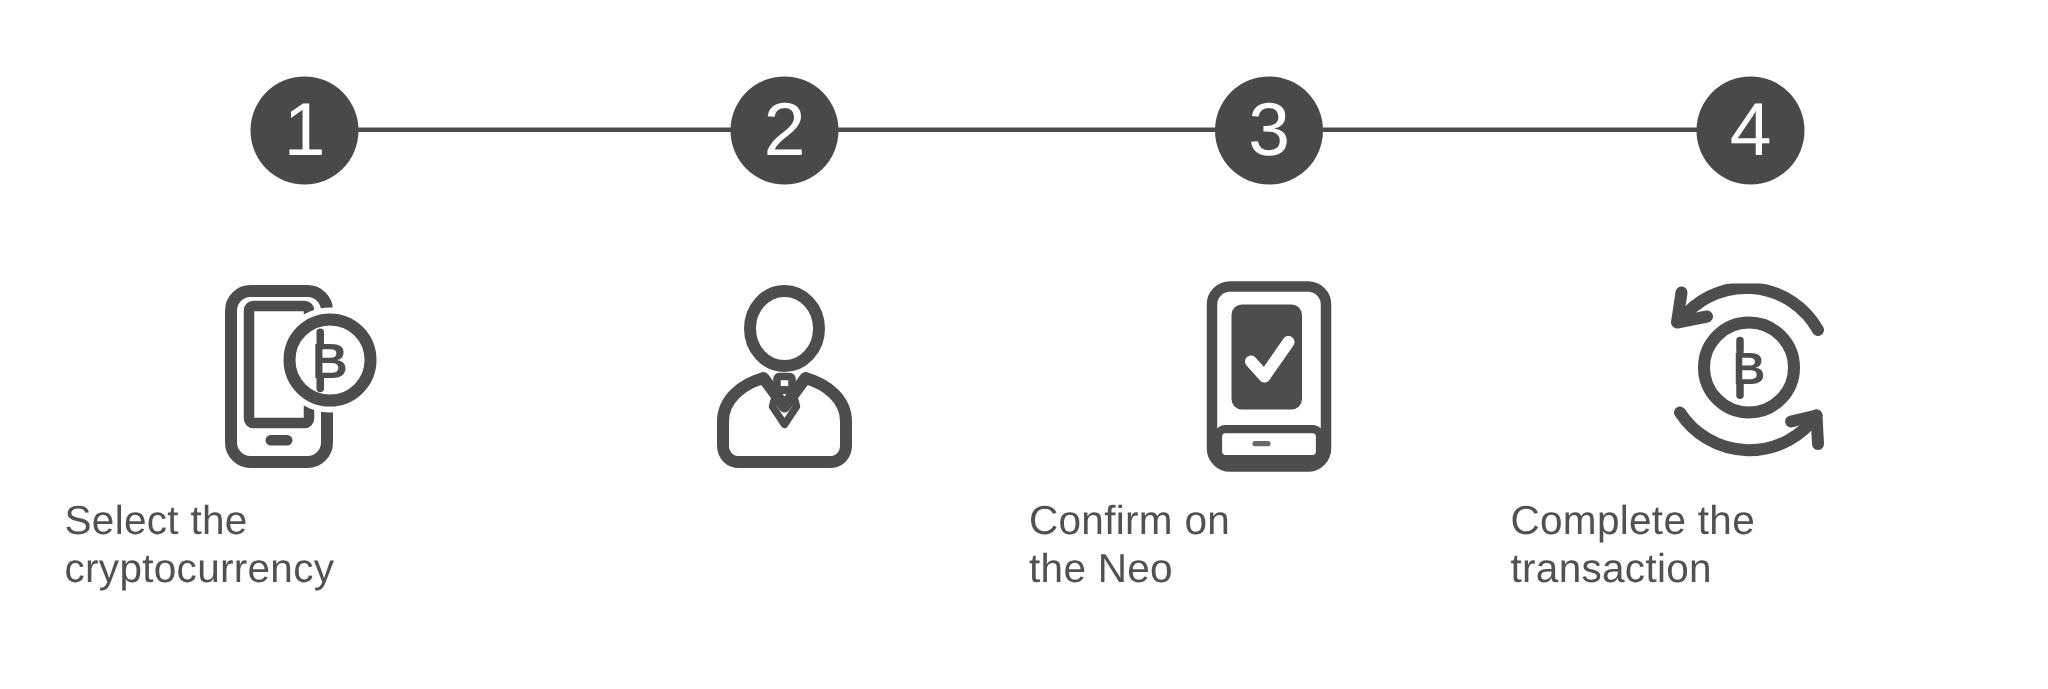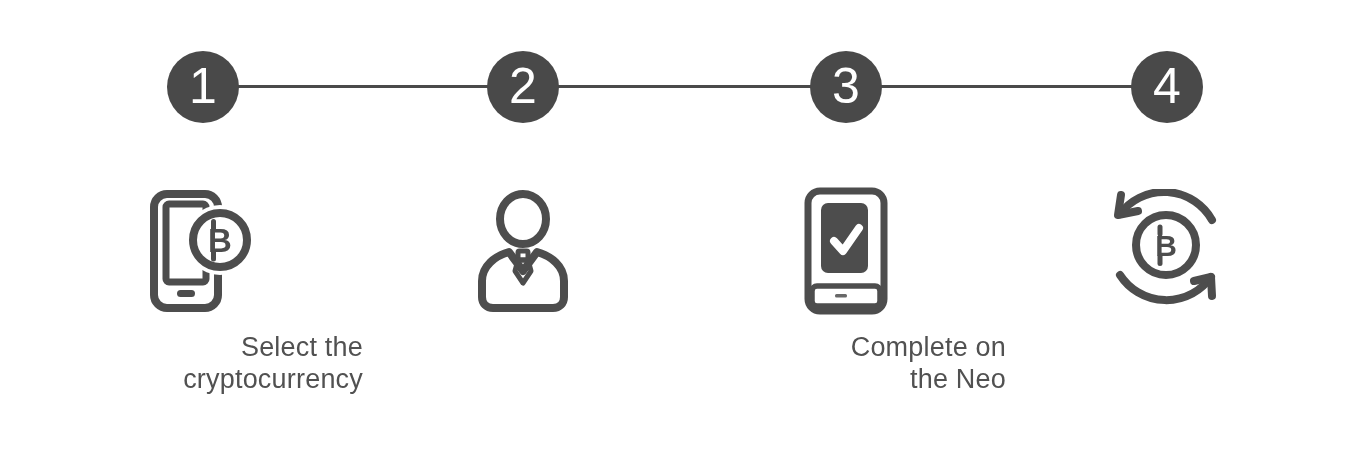--- a/index.html
+++ b/index.html
@@ -18,21 +18,21 @@
     width:72px;height:72px;border-radius:50%;background:#494949;
     display:flex;align-items:center;justify-content:center;
   }
   .badge span{color:#ffffff;font-size:50px;line-height:1;font-weight:400;margin-top:-3px;}
   .icon-slot{
     position:absolute;left:0;top:182px;width:100%;height:138px;
     display:flex;align-items:center;justify-content:center;
   }
   .label{
     position:absolute;left:0;top:331px;width:100%;
-    text-align:right;font-size:27px;line-height:32px;color:#515151;
+    text-align:left;font-size:27px;line-height:32px;color:#515151;
     white-space:pre-line;letter-spacing:0.2px;
   }
   svg{display:block;}
   .stroke{stroke:#4d4d4d;fill:none;}
 </style>
 </head>
 <body>
 
 <div class="canvas">
 
@@ -82,21 +82,21 @@
     </div>
     <div class="icon-slot">
       <svg width="84" height="128" viewBox="0 0 84 128">
         <rect class="stroke" x="4" y="4" width="76" height="120" rx="12" stroke-width="7"></rect>
         <rect x="17" y="16" width="47" height="70" rx="7" fill="#4d4d4d"></rect>
         <polyline points="30,54 39,64 55,41" fill="none" stroke="#ffffff" stroke-width="8" stroke-linecap="round" stroke-linejoin="round"></polyline>
         <rect class="stroke" x="8" y="99" width="68" height="20" rx="5" stroke-width="5.5"></rect>
         <rect x="31" y="107" width="12" height="3.5" rx="1.5" fill="#4d4d4d" opacity="0.85"></rect>
       </svg>
     </div>
-    <div class="label">Complete on
+    <div class="label">Confirm on
 the Neo</div>
   </div>
 
   <div class="step s4">
     <div class="badge">
       <span>4</span>
     </div>
     <div class="icon-slot">
       <svg width="110" height="124" viewBox="0 0 110 124">
         <circle class="stroke" cx="54" cy="56" r="30" stroke-width="8"></circle>
@@ -108,15 +108,17 @@
         <g>
           <path class="stroke" stroke-width="8" stroke-linecap="round" d="M100,31 A55,55 0 0 0 8,25"></path>
           <polyline class="stroke" points="9,6 6,26 26,22" stroke-width="8" stroke-linecap="round" stroke-linejoin="round" fill="none"></polyline>
         </g>
         <g>
           <path class="stroke" stroke-width="8" stroke-linecap="round" d="M8,86 A55,55 0 0 0 99,88"></path>
           <polyline class="stroke" points="82,92 99,88 100,107" stroke-width="8" stroke-linecap="round" stroke-linejoin="round" fill="none"></polyline>
         </g>
       </svg>
     </div>
+    <div class="label">Complete the
+transaction</div>
   </div>
 
 </div>
 
 </body></html>

